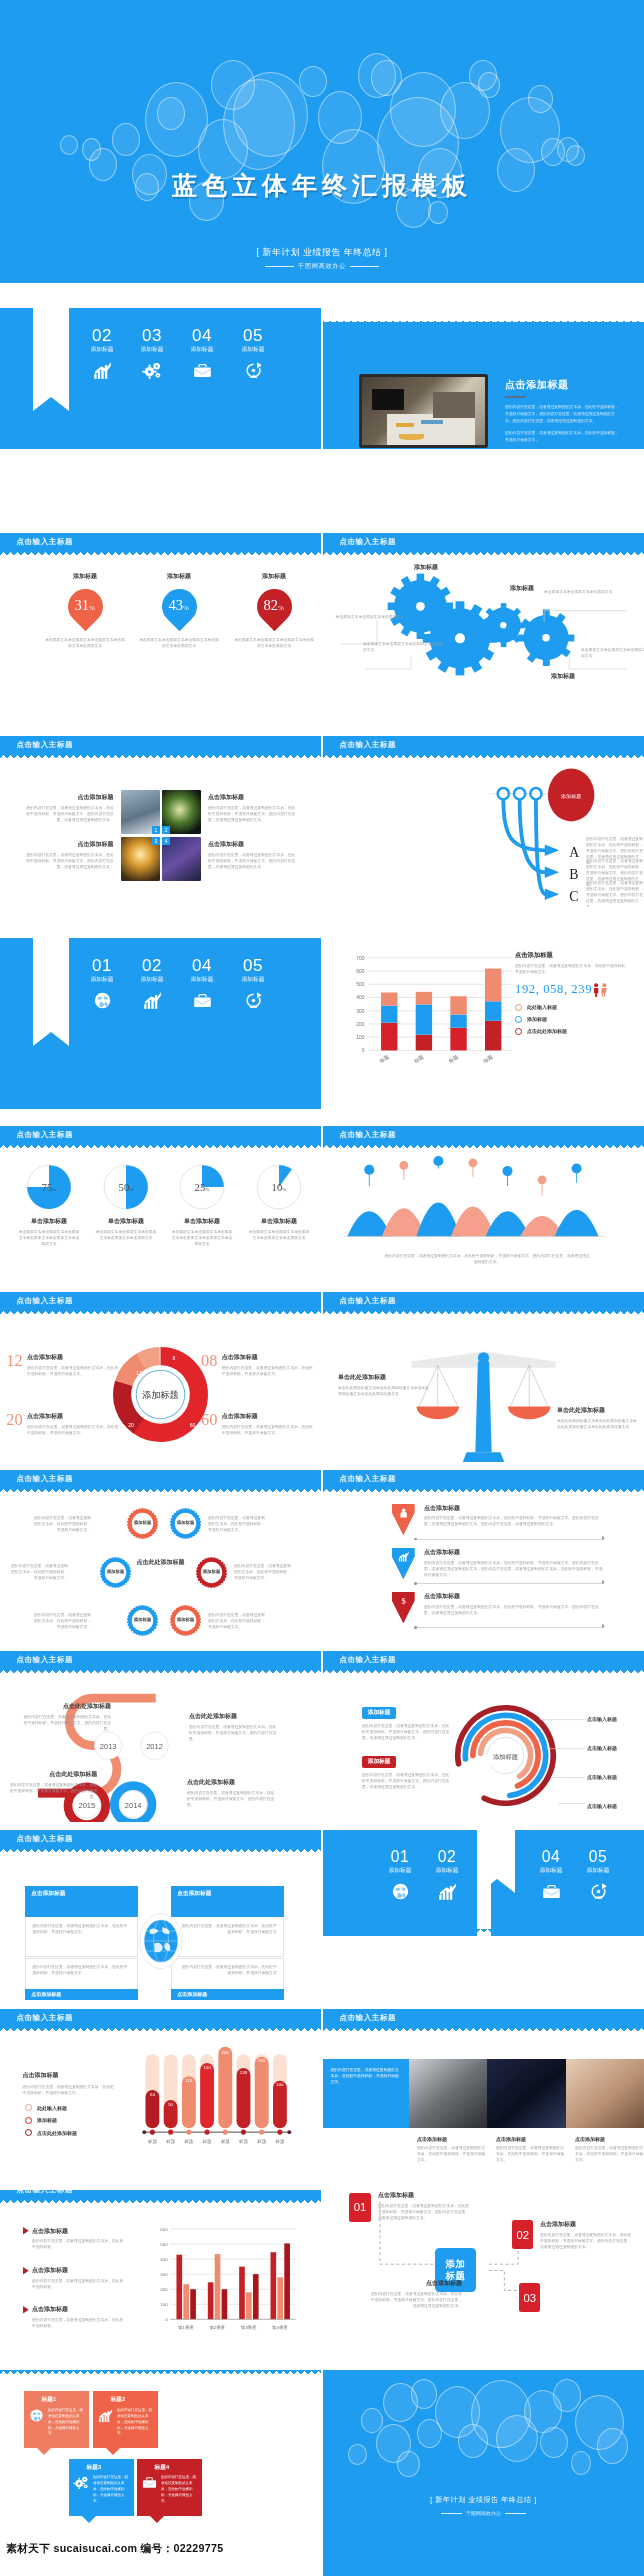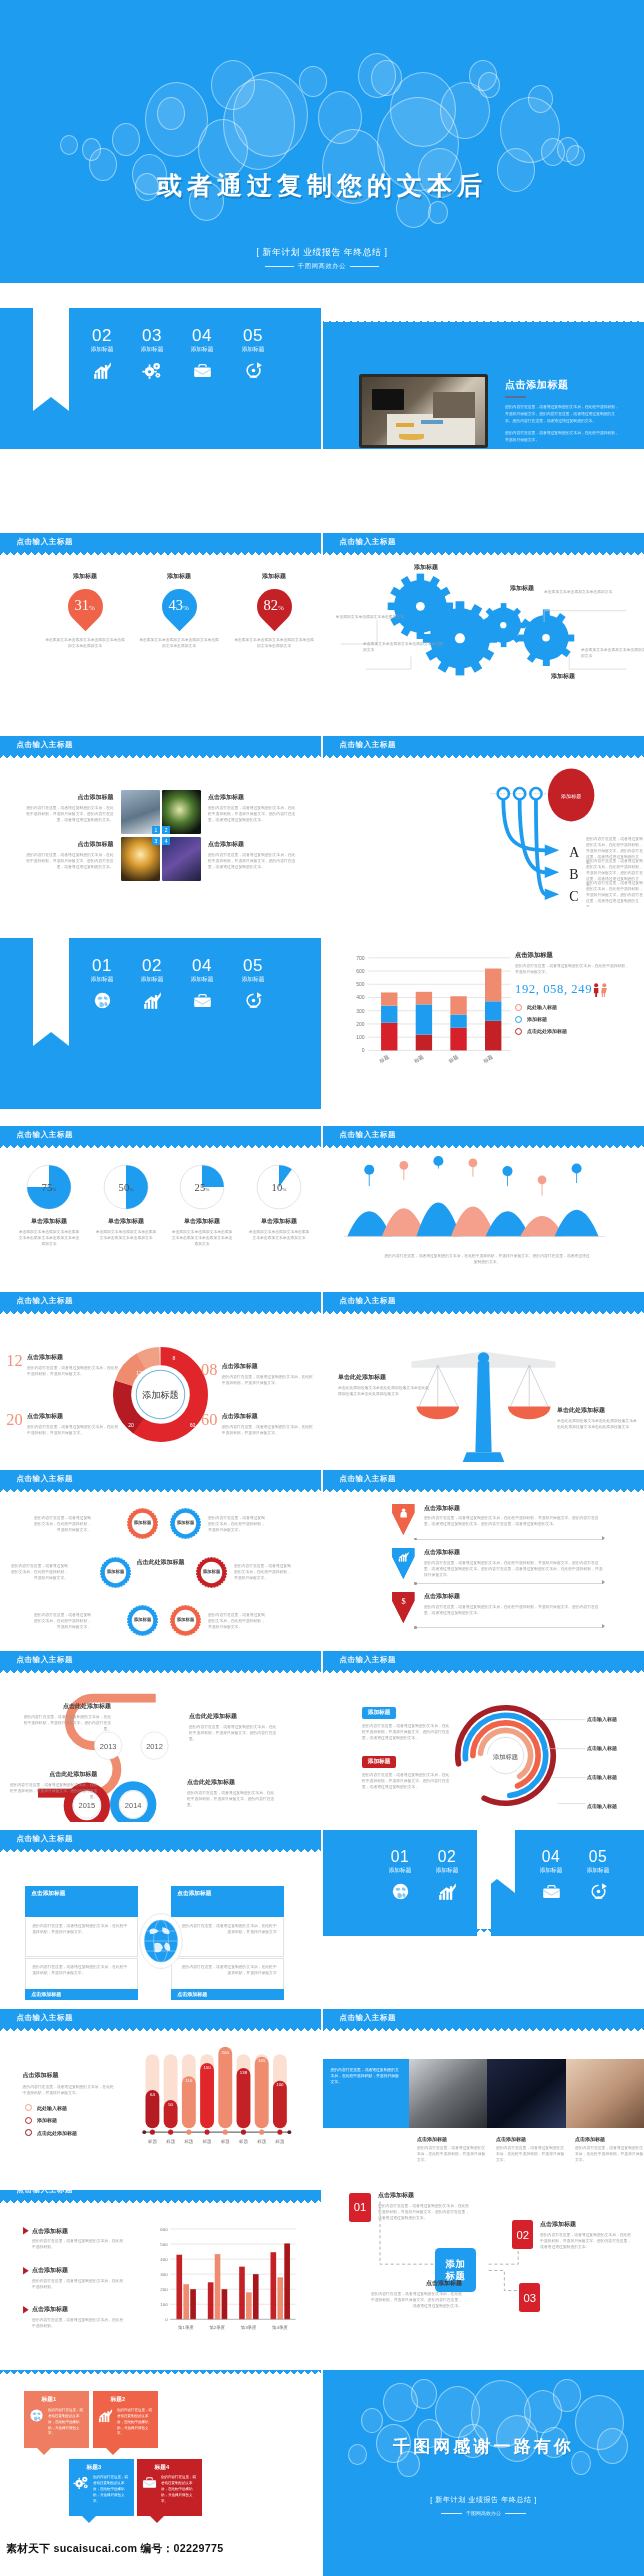--- a/index.html
+++ b/index.html
@@ -140,21 +140,21 @@
     <i style="left:418px;top:148px;width:44px;height:50px"></i>
     <i style="left:541px;top:138px;width:24px;height:28px"></i>
     <i style="left:557px;top:137px;width:22px;height:25px"></i>
     <i style="left:566px;top:145px;width:19px;height:21.4px"></i>
     <i style="left:497px;top:148px;width:38px;height:44px"></i>
     <i style="left:396px;top:189px;width:35px;height:39px"></i>
     <i style="left:428px;top:201px;width:20px;height:22.6px"></i>
     <i style="left:189px;top:182px;width:35px;height:39px"></i>
     <i style="left:135px;top:173px;width:24px;height:28px"></i>
   </div>
-  <div id="cover-title">或者通过复制您的文本后</div>
+  <div id="cover-title">蓝色立体年终汇报模板</div>
   <div id="cover-sub">[ 新年计划 业绩报告 年终总结 ]</div>
   <div id="cover-sub2">
     <span class="rule"></span><span>千图网高效办公</span><span class="rule"></span>
   </div>
   <div class="zig-dn" style="bottom:0;left:0;"></div>
 </div>
 
 <div class="slide half-l" style="top:284px;height:165px;">
   <div style="position:absolute;inset:0;background:#1e9cf0;top:24px;"></div>
   <div class="ribbon" style="left:33px;top:24px;width:36px;height:89px;"></div>
@@ -565,21 +565,21 @@
         <text transform="translate(75,172) rotate(-35)" text-anchor="end">标题</text>
         <text transform="translate(130,172) rotate(-35)" text-anchor="end">标题</text>
         <text transform="translate(185,172) rotate(-35)" text-anchor="end">标题</text>
         <text transform="translate(240,172) rotate(-35)" text-anchor="end">标题</text>
       </g>
     </svg>
     <div style="position:absolute;left:192px;top:12.6px;width:116px;">
       <div style="font-size:6.3px;font-weight:bold;color:#333;">点击添加标题</div>
       <div class="tinytxt" style="margin-top:3.1px;">您的内容打在这里，或者通过复制您的文本后，在此框中选择粘贴，并选择只保留文字。</div>
       <div style="margin-top:7.5px;font-size:12.6px;color:#1e9cf0;font-family:'Liberation Serif',serif;letter-spacing:0.6px;display:flex;align-items:center;">
-        <span>192, 058, 249</span>
+        <span>192, 058, 239</span>
         <svg width="16.4" height="14" viewBox="0 0 26 22" style="margin-left:1.3px">
           <g fill="#c42127">
                 <circle cx="5" cy="3.4" r="3.2"></circle>
                 <path d="M1.5 8h7v8h-2v6h-3v-6h-2z"></path>
               </g>
           <g fill="#ef8b6f">
                 <circle cx="18" cy="3.4" r="3.2"></circle>
                 <path d="M14 8h8l-2 8h-1.2v6h-1.6v-6h-1.6v6h-1.6v-6H13z"></path>
               </g>
         </svg>
@@ -711,21 +711,21 @@
       <text x="79" y="82" font-size="5" fill="#fff" font-family="Liberation Sans, sans-serif">60</text>
     </svg>
     <div id="donut-items">
           <div style="position: absolute; left: 6.3px; top: 35px; width: 113px; display: flex; gap: 4.4px;">
             <div style="font-size:16.4px;color:#f09478;font-family:'Liberation Serif',serif;line-height:1">12</div>
             <div>
               <div class="smalltitle">点击添加标题</div>
               <div class="tinytxt" style="margin-top:2.5px">您的内容打在这里，或者通过复制您的文本后，在此框中选择粘贴，并选择只保留文字。</div>
             </div>
           </div>
-          <div style="position: absolute; left: 201px; top: 44px; width: 113px; display: flex; gap: 4.4px;">
+          <div style="position: absolute; left: 201px; top: 35px; width: 113px; display: flex; gap: 4.4px;">
             <div style="font-size:16.4px;color:#f09478;font-family:'Liberation Serif',serif;line-height:1">08</div>
             <div>
               <div class="smalltitle">点击添加标题</div>
               <div class="tinytxt" style="margin-top:2.5px">您的内容打在这里，或者通过复制您的文本后，在此框中选择粘贴，并选择只保留文字。</div>
             </div>
           </div>
           <div style="position: absolute; left: 6.3px; top: 94px; width: 113px; display: flex; gap: 4.4px;">
             <div style="font-size:16.4px;color:#f09478;font-family:'Liberation Serif',serif;line-height:1">20</div>
             <div>
               <div class="smalltitle">点击添加标题</div>
@@ -1610,21 +1610,20 @@
     <i style="left:53px;top:54px;width:35px;height:39px"></i>
     <i style="left:94px;top:49px;width:25px;height:29px"></i>
     <i style="left:135px;top:54px;width:30px;height:34px"></i>
     <i style="left:173px;top:45px;width:42px;height:47px"></i>
     <i style="left:217px;top:57px;width:28px;height:31px"></i>
     <i style="left:274px;top:58px;width:31px;height:36px"></i>
     <i style="left:25px;top:74px;width:19px;height:21.4px"></i>
     <i style="left:74px;top:81px;width:22.6px;height:26.4px"></i>
     <i style="left:248px;top:81px;width:20px;height:24px"></i>
   </div>
-  <div style="position:absolute;left:0;right:0;top:65px;text-align:center;font-size:17px;color:#fff;letter-spacing:3.1px;font-weight:bold;text-shadow:0.6px 1.3px 0 rgba(0,0,0,.14);">千图网感谢一路有你</div>
   <div style="position:absolute;left:0;right:0;top:125px;text-align:center;font-size:7px;color:#fff;letter-spacing:0.6px;">[ 新年计划 业绩报告 年终总结 ]</div>
   <div style="position:absolute;left:0;right:0;top:140px;text-align:center;font-size:5px;color:#dff1ff;">
     <span class="rule" style="width:21.4px"></span><span>千图网高效办公</span><span class="rule" style="width:21.4px"></span>
   </div>
   <div class="zig-dn" style="top:157px;"></div>
 </div>
 
 <div class="sep-v" style="left:321px;top:284px;height:2075px;"></div>
 
 <div id="watermark">素材天下 sucaisucai.com 编号：02229775</div>

